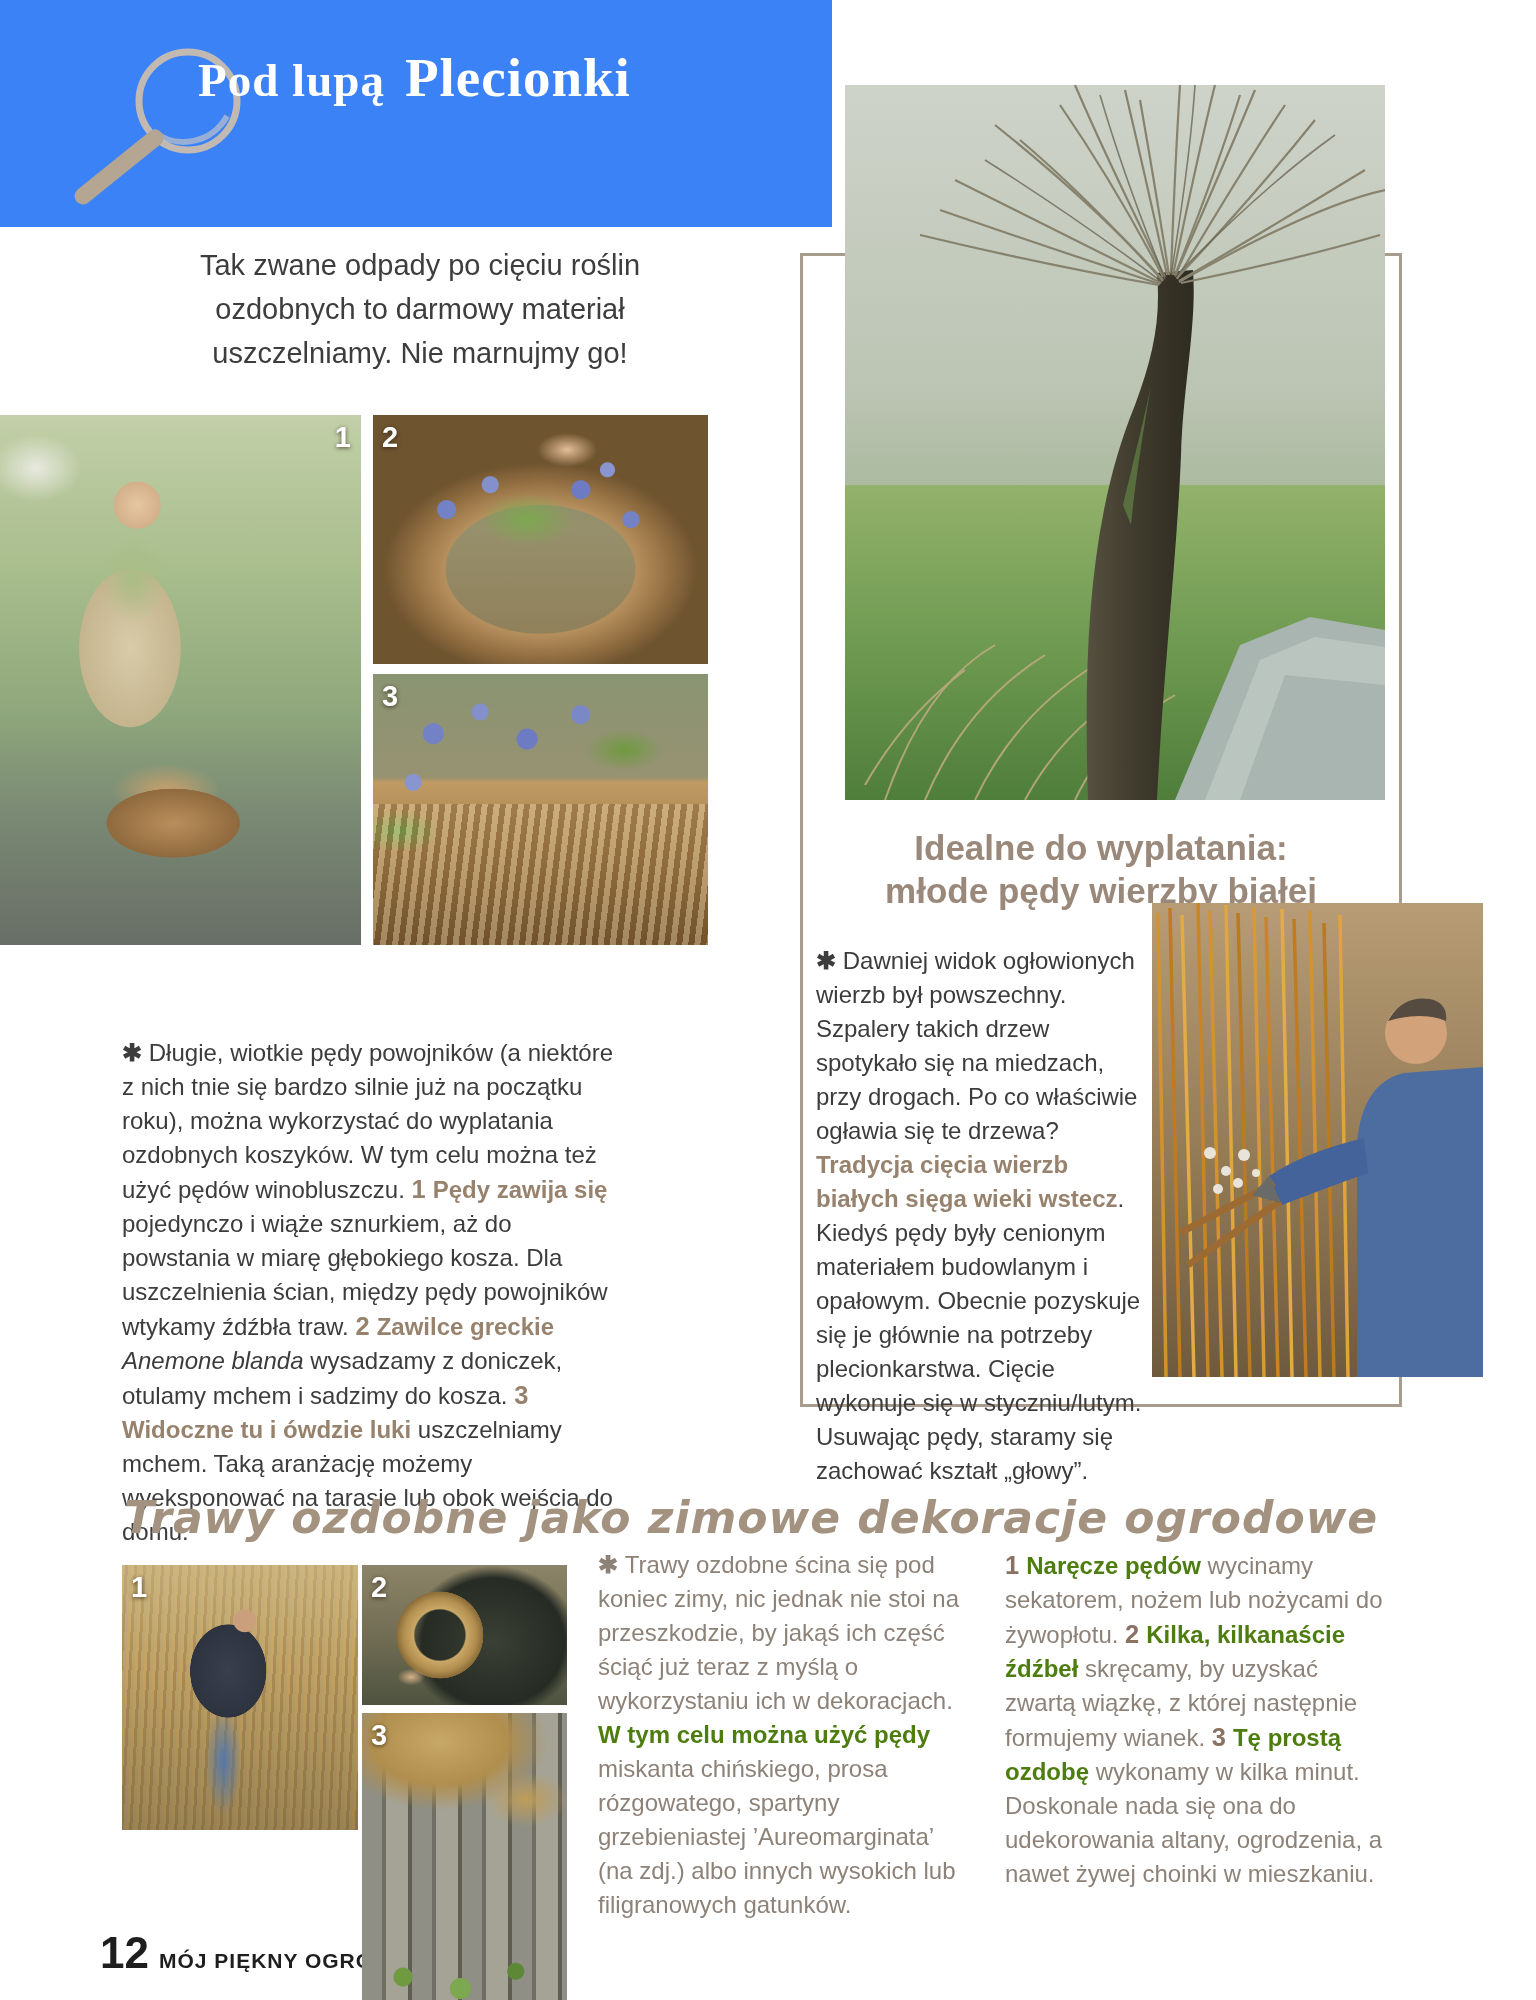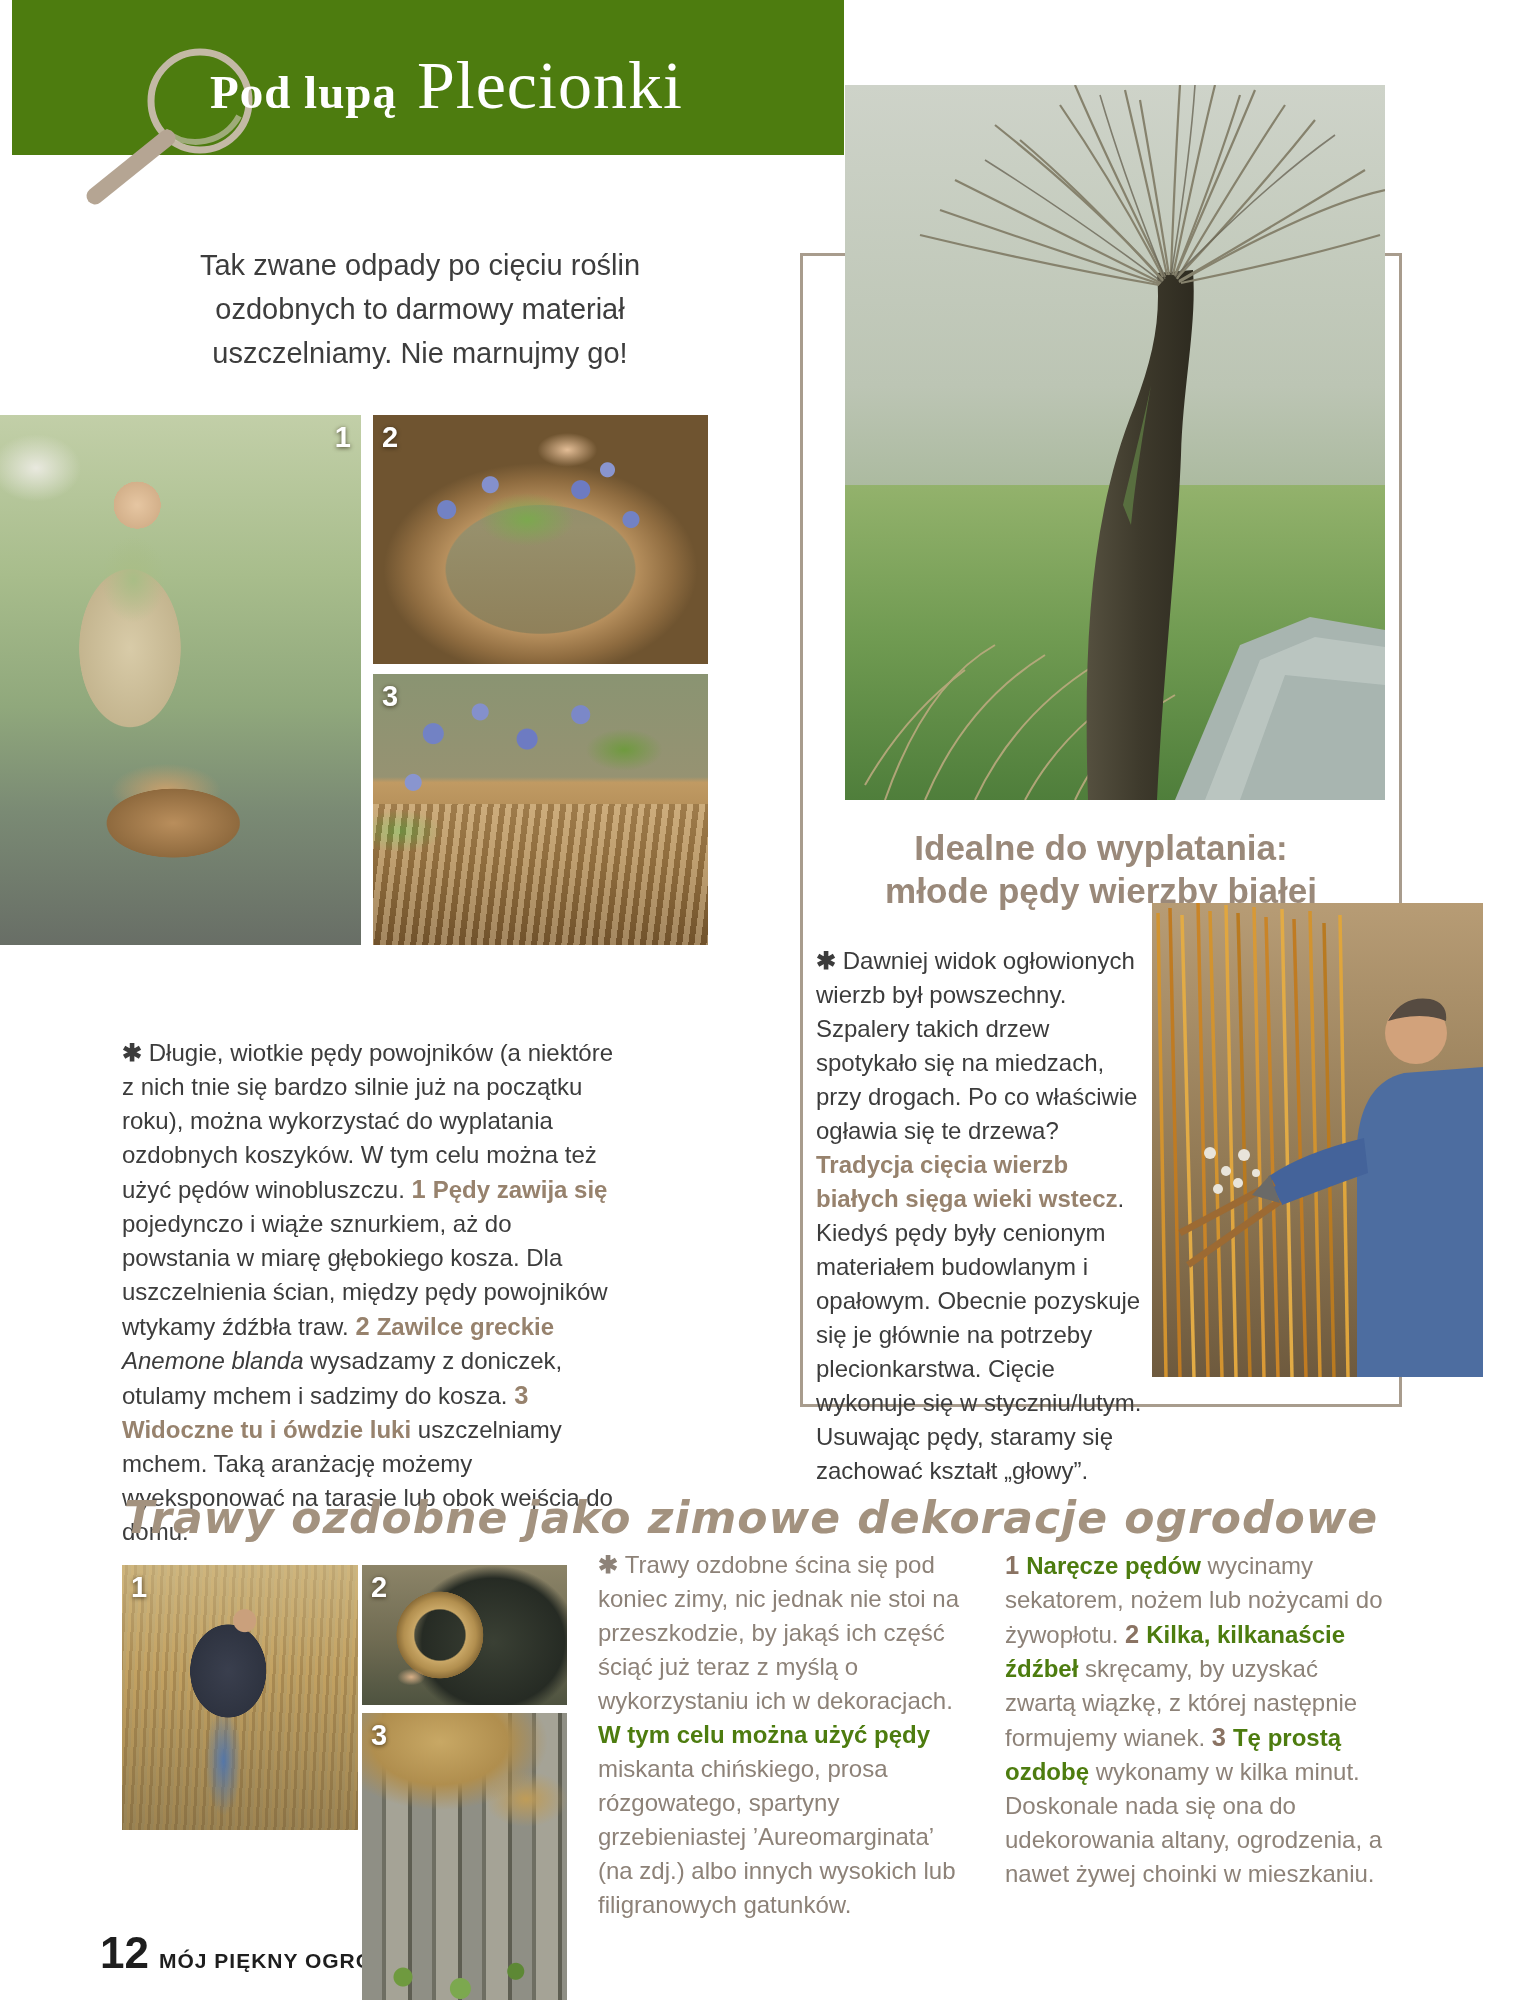--- a/index.html
+++ b/index.html
@@ -3,24 +3,24 @@
 <meta charset="utf-8">
 <style>
   html,body{margin:0;padding:0;background:#e9e9e9;}
   #page{
     position:relative;width:1536px;height:2000px;margin:0 auto;
     background:#ffffff;overflow:hidden;
     font-family:"Liberation Sans", sans-serif;
     -webkit-font-smoothing:antialiased;
   }
   
-  .band{position:absolute;left:12px;top:0;width:832px;height:155px;background:#4d7c0f;}
+  .band{position:absolute;left:0;top:0;width:832px;height:227px;background:#3b82f6;}
   .band-title{position:absolute;left:198px;top:46px;display:flex;align-items:baseline;gap:20px;color:#ffffff;white-space:nowrap;}
   .kicker{font-family:"Liberation Serif", serif;font-size:47px;font-weight:700;letter-spacing:1px;}
-  .main-title{font-family:"Liberation Serif", serif;font-size:68px;font-weight:400;letter-spacing:1px;}
+  .main-title{font-family:"Liberation Serif", serif;font-size:55px;font-weight:700;letter-spacing:1px;}
   .magnifier{position:absolute;left:55px;top:28px;}
   
   .intro{position:absolute;left:140px;top:243px;width:560px;text-align:center;
     font-size:29px;line-height:44px;color:#3d3d3d;}
   
   .photo{position:absolute;overflow:hidden;z-index:2;}
   .badge{position:absolute;top:8px;color:#ffffff;font-size:29px;font-weight:700;
     text-shadow:0 1px 4px rgba(40,30,15,.75);z-index:3;line-height:1;}
   .badge.br{right:10px;} .badge.bl{left:9px;}
   

